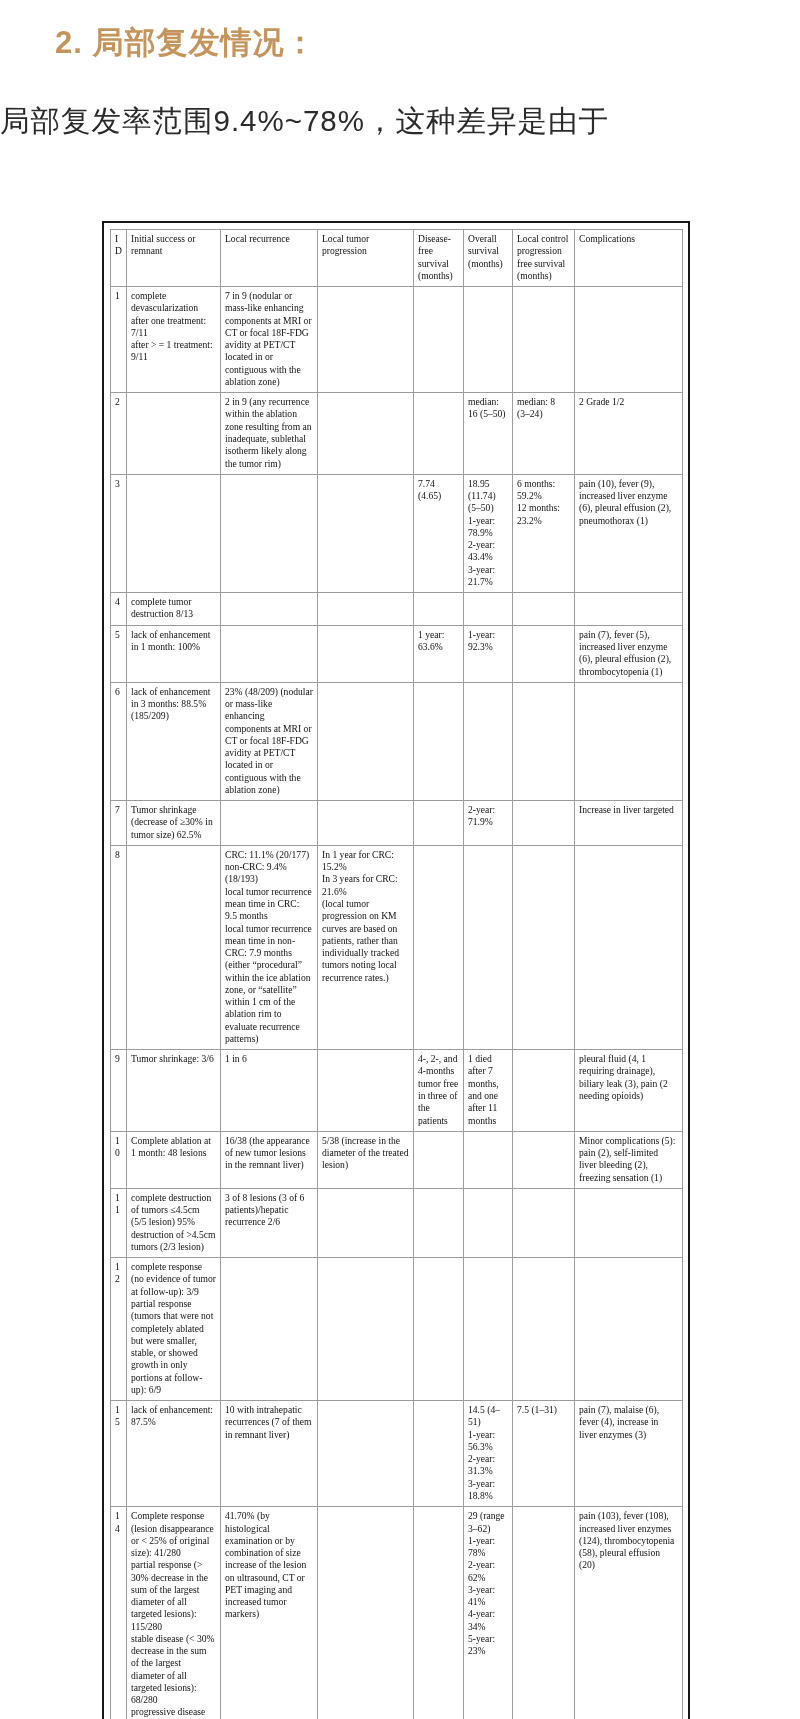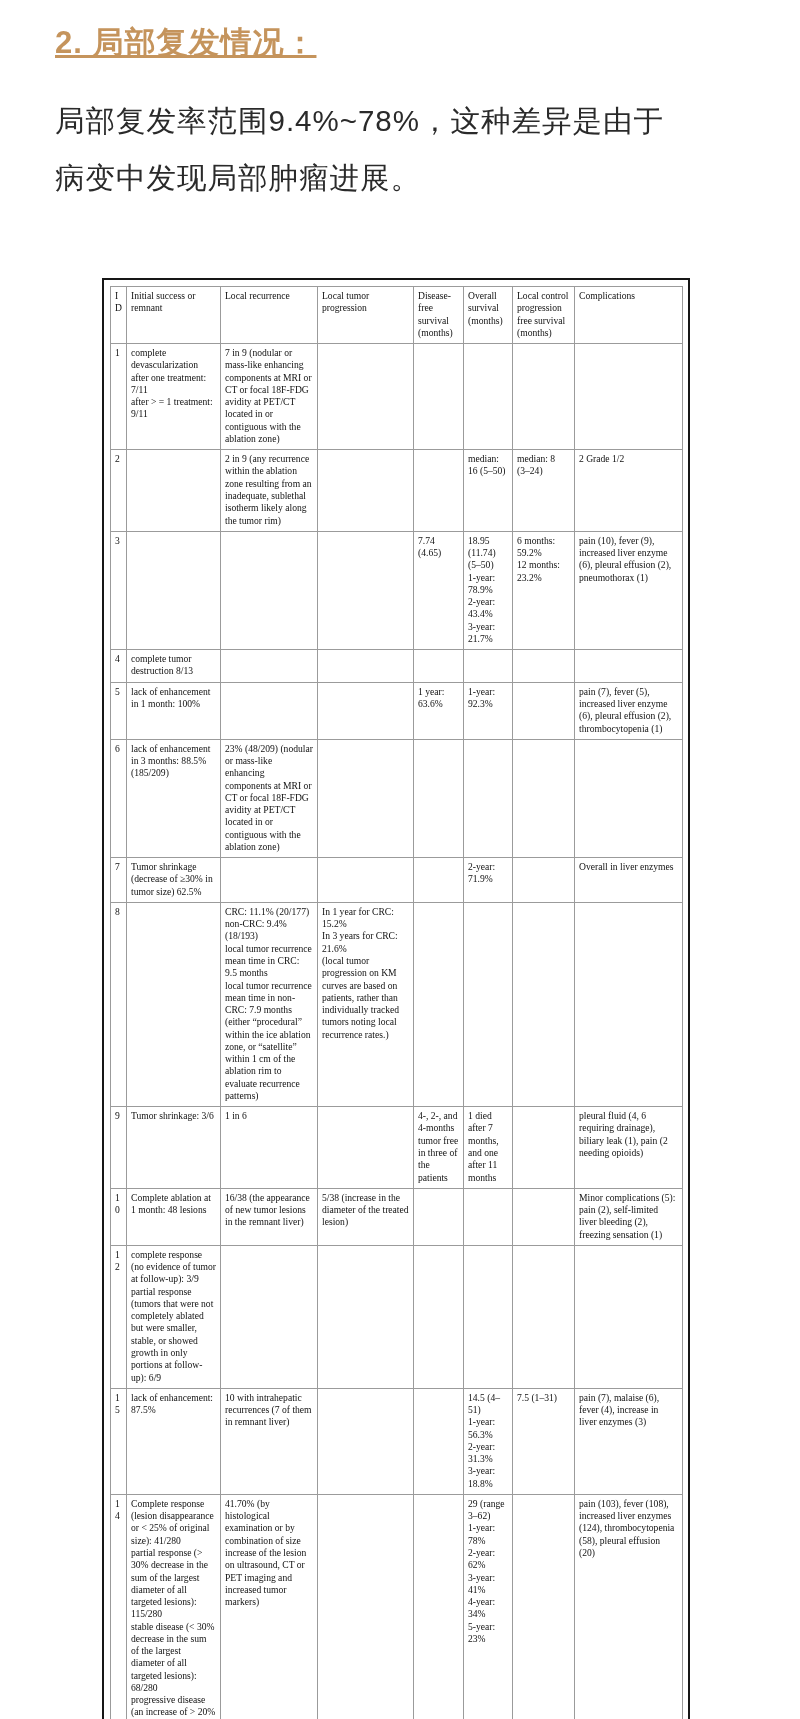--- a/index.html
+++ b/index.html
@@ -4,23 +4,23 @@
 <style>
   html,body{margin:0;padding:0;}
   body{
     width:800px;min-height:1719px;background:#ffffff;
     font-family:"Liberation Sans","DejaVu Sans",sans-serif;
     color:#2a2a2a;position:relative;
   }
   .article{padding-top:22px;}
   .section-heading{
     margin:0 0 28px 55px;
-    font-size:31px;font-weight:bold;letter-spacing:1px;text-decoration:underline;
-  }
-  .para{margin-left:55px;margin-right:40px;}
+    font-size:31px;font-weight:bold;letter-spacing:1px;
+  }
+  .para{margin-right:40px;}
   .pline{
     font-size:29.5px;line-height:57px;letter-spacing:1px;
     white-space:nowrap;
   }
   .table-wrap{
     margin:72px 0 0 102px;
     width:588px;box-sizing:border-box;
     border:2px solid #161616;
     background:#ffffff;
     padding:6px 6px 2px 6px;
@@ -42,21 +42,20 @@
 </style>
 </head>
 <body>
 
 <div class="article">
 
   <h2 class="section-heading" style="color:#c5945c;">2. 局部复发情况：</h2>
 
   <div class="para">
     <div class="pline">局部复发率范围9.4%~78%，这种差异是由于</div>
-    <div class="pline">病变中发现局部肿瘤进展。</div>
   </div>
 
   <div class="table-wrap">
     <table class="results">
       <colgroup>
         <col style="width:16px">
           <col style="width:94px">
           <col style="width:97px">
           <col style="width:96px">
         <col style="width:50px">
@@ -144,21 +143,21 @@
             <td></td>
           </tr>
           <tr>
             <td>7</td>
             <td>Tumor shrinkage (decrease of ≥30% in tumor size) 62.5%</td>
             <td></td>
             <td></td>
             <td></td>
             <td>2-year: 71.9%</td>
             <td></td>
-            <td>Overall in liver enzymes</td>
+            <td>Increase in liver targeted</td>
           </tr>
           <tr>
             <td>8</td>
             <td></td>
             <td>CRC: 11.1% (20/177)
 non-CRC: 9.4% (18/193)
 local tumor recurrence mean time in CRC: 9.5 months
 local tumor recurrence mean time in non-CRC: 7.9 months
 (either “procedural” within the ice ablation zone, or “satellite” within 1 cm of the ablation rim to evaluate recurrence patterns)</td>
             <td>In 1 year for CRC: 15.2%
@@ -170,31 +169,41 @@
             <td></td>
           </tr>
           <tr>
             <td>9</td>
             <td>Tumor shrinkage: 3/6</td>
             <td>1 in 6</td>
             <td></td>
             <td>4-, 2-, and 4-months tumor free in three of the patients</td>
             <td>1 died after 7 months, and one after 11 months</td>
             <td></td>
-            <td>pleural fluid (4, 6 requiring drainage), biliary leak (1), pain (2 needing opioids)</td>
+            <td>pleural fluid (4, 1 requiring drainage), biliary leak (3), pain (2 needing opioids)</td>
           </tr>
           <tr>
             <td>10</td>
             <td>Complete ablation at 1 month: 48 lesions</td>
             <td>16/38 (the appearance of new tumor lesions in the remnant liver)</td>
             <td>5/38 (increase in the diameter of the treated lesion)</td>
             <td></td>
             <td></td>
             <td></td>
             <td>Minor complications (5): pain (2), self-limited liver bleeding (2), freezing sensation (1)</td>
+          </tr>
+          <tr>
+            <td>11</td>
+            <td>complete destruction of tumors ≤4.5cm (5/5 lesion) 95% destruction of &gt;4.5cm tumors (2/3 lesion)</td>
+            <td>3 of 8 lesions (3 of 6 patients)/hepatic recurrence 2/6</td>
+            <td></td>
+            <td></td>
+            <td></td>
+            <td></td>
+            <td></td>
           </tr>
           <tr>
             <td>12</td>
             <td>complete response (no evidence of tumor at follow-up): 3/9
 partial response (tumors that were not completely ablated but were smaller, stable, or showed growth in only portions at follow-up): 6/9</td>
             <td></td>
             <td></td>
             <td></td>
             <td></td>
             <td></td>

